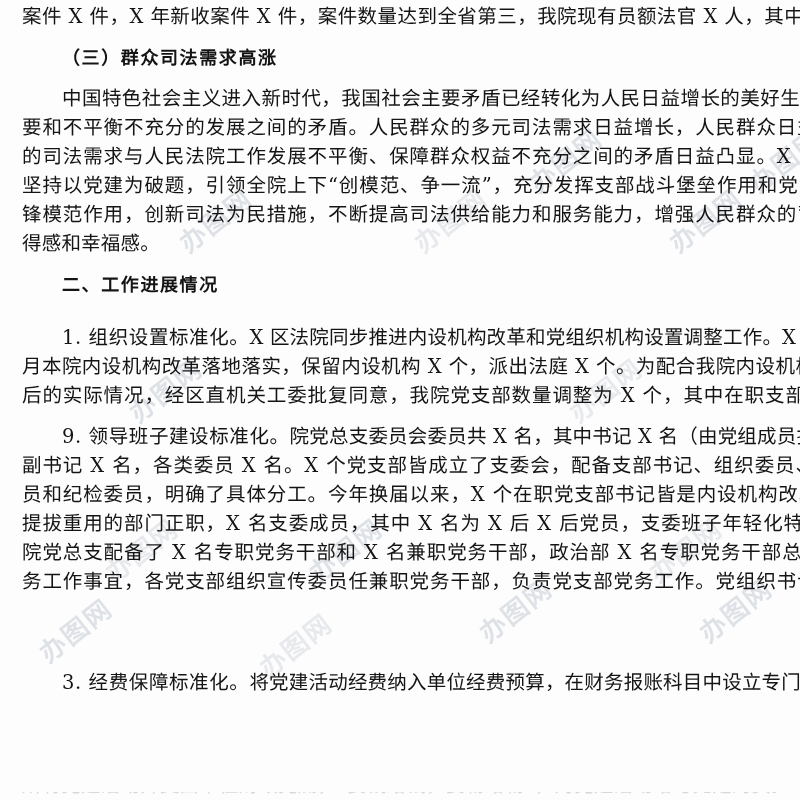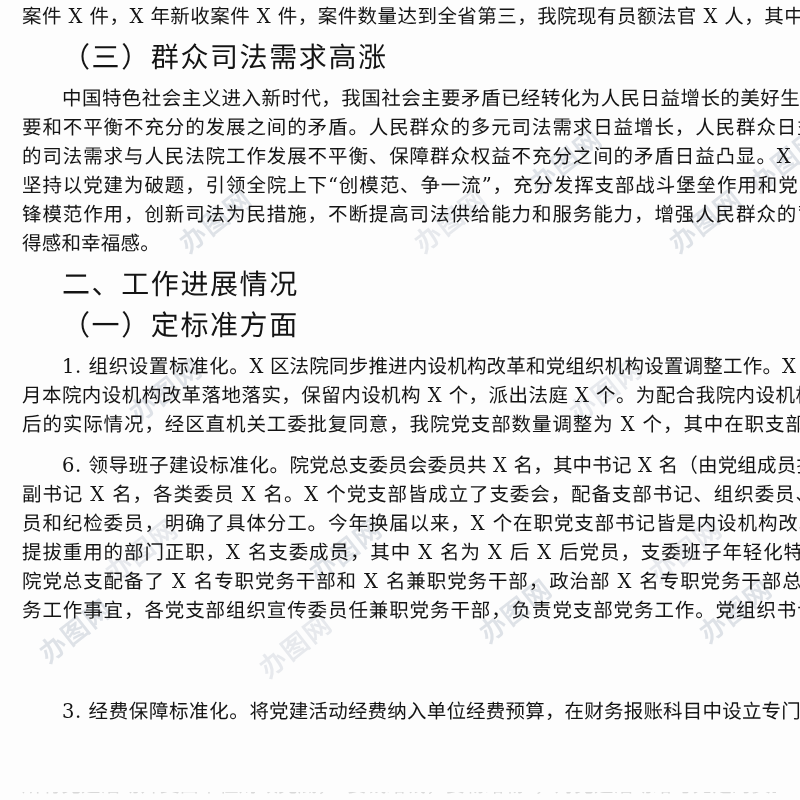--- a/index.html
+++ b/index.html
@@ -66,22 +66,22 @@
     letter-spacing: .2px;
     color: #141414;
   }
 
   
   .body-line { font-weight: 400; }
   .body-line.just { letter-spacing: .9px; }
   .body-line.just4 { letter-spacing: .45px; }
 
   .heading {
-    font-weight: 400;
-    font-size: 28px;
+    font-weight: 700;
+    font-size: 18px;
     letter-spacing: 1.6px;
   }
   .heading.indent2 { padding-left: 40px; }
 
   .runin {
     font-weight: 400;
     letter-spacing: .6px;
   }
 
   .indent-first { padding-left: 40px; }
@@ -147,34 +147,33 @@
     <div class="line body-line just">坚持以党建为破题，引领全院上下“创模范、争一流”，充分发挥支部战斗堡垒作用和党员先</div>
     <div class="line body-line just">锋模范作用，创新司法为民措施，不断提高司法供给能力和服务能力，增强人民群众的司法获</div>
     <div class="line body-line">得感和幸福感。</div>
 
     <div class="gap-sm"></div>
 
     <div class="line heading indent2">二、工作进展情况</div>
 
     <div class="gap-sm"></div>
 
-    <div class="line heading indent2">（一）定标准方面</div>
 
     <div class="gap-sm"></div>
 
     <div class="line indent-first">
       <span class="runin">1. 组织设置标准化。</span><span class="body-line">X 区法院同步推进内设机构改革和党组织机构设置调整工作。X 年 X</span>
     </div>
     <div class="line body-line just4">月本院内设机构改革落地落实，保留内设机构 X 个，派出法庭 X 个。为配合我院内设机构改革</div>
     <div class="line body-line just">后的实际情况，经区直机关工委批复同意，我院党支部数量调整为 X 个，其中在职支部 X 个，</div>
 
     <div class="gap-sm"></div>
 
     <div class="line indent-first">
-      <span class="runin">6. 领导班子建设标准化。</span><span class="body-line">院党总支委员会委员共 X 名，其中书记 X 名（由党组成员担任），</span>
+      <span class="runin">9. 领导班子建设标准化。</span><span class="body-line">院党总支委员会委员共 X 名，其中书记 X 名（由党组成员担任），</span>
     </div>
     <div class="line body-line just">副书记 X 名，各类委员 X 名。X 个党支部皆成立了支委会，配备支部书记、组织委员、宣传委</div>
     <div class="line body-line just">员和纪检委员，明确了具体分工。今年换届以来，X 个在职党支部书记皆是内设机构改革中被</div>
     <div class="line body-line just">提拔重用的部门正职，X 名支委成员，其中 X 名为 X 后 X 后党员，支委班子年轻化特色显著。</div>
     <div class="line body-line just">院党总支配备了 X 名专职党务干部和 X 名兼职党务干部，政治部 X 名专职党务干部总览全院党</div>
     <div class="line body-line just">务工作事宜，各党支部组织宣传委员任兼职党务干部，负责党支部党务工作。党组织书记和党</div>
 
     <div class="gap-xl"></div>
 
     <div class="line indent-first">

